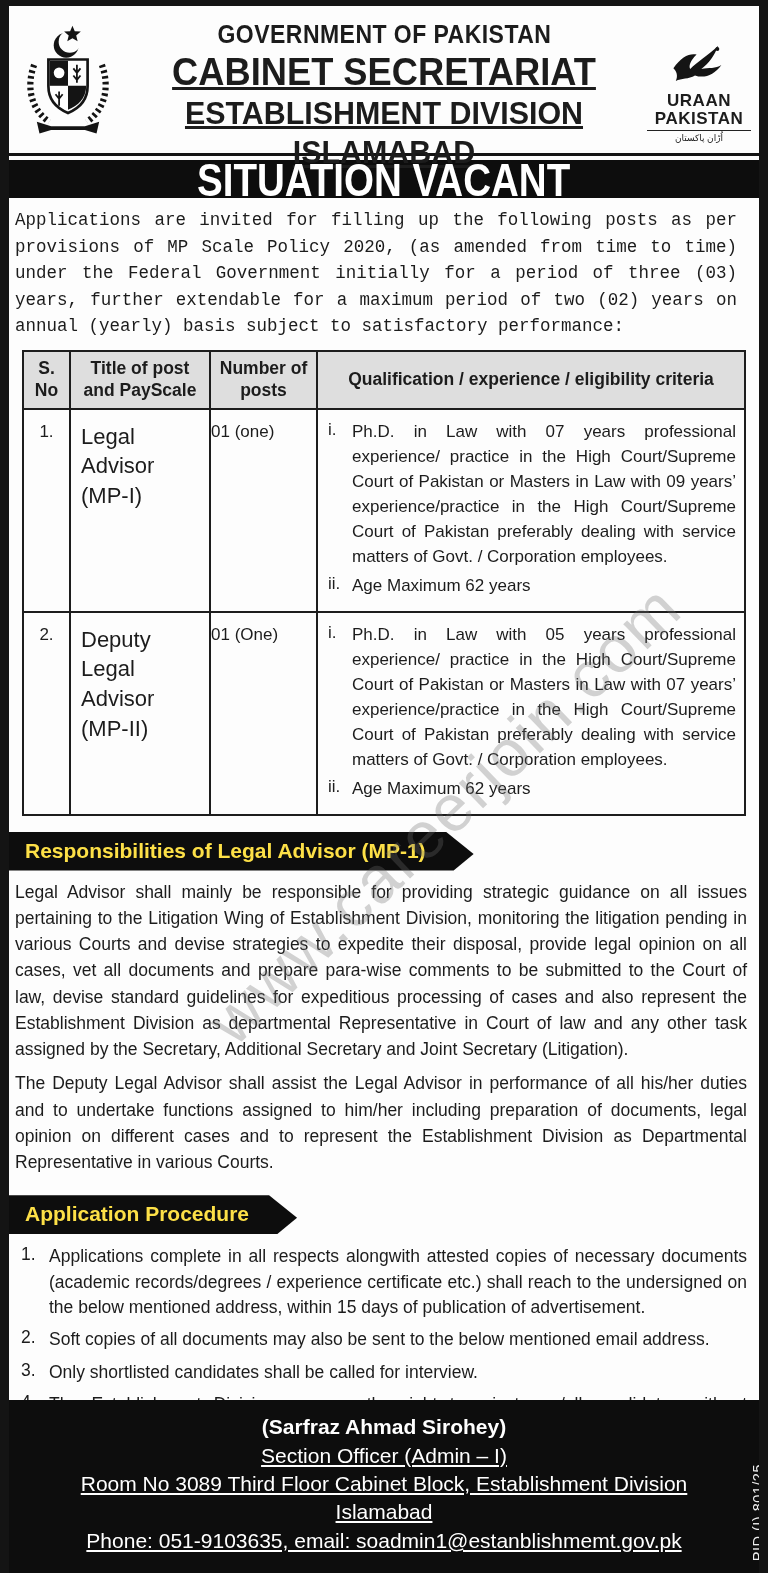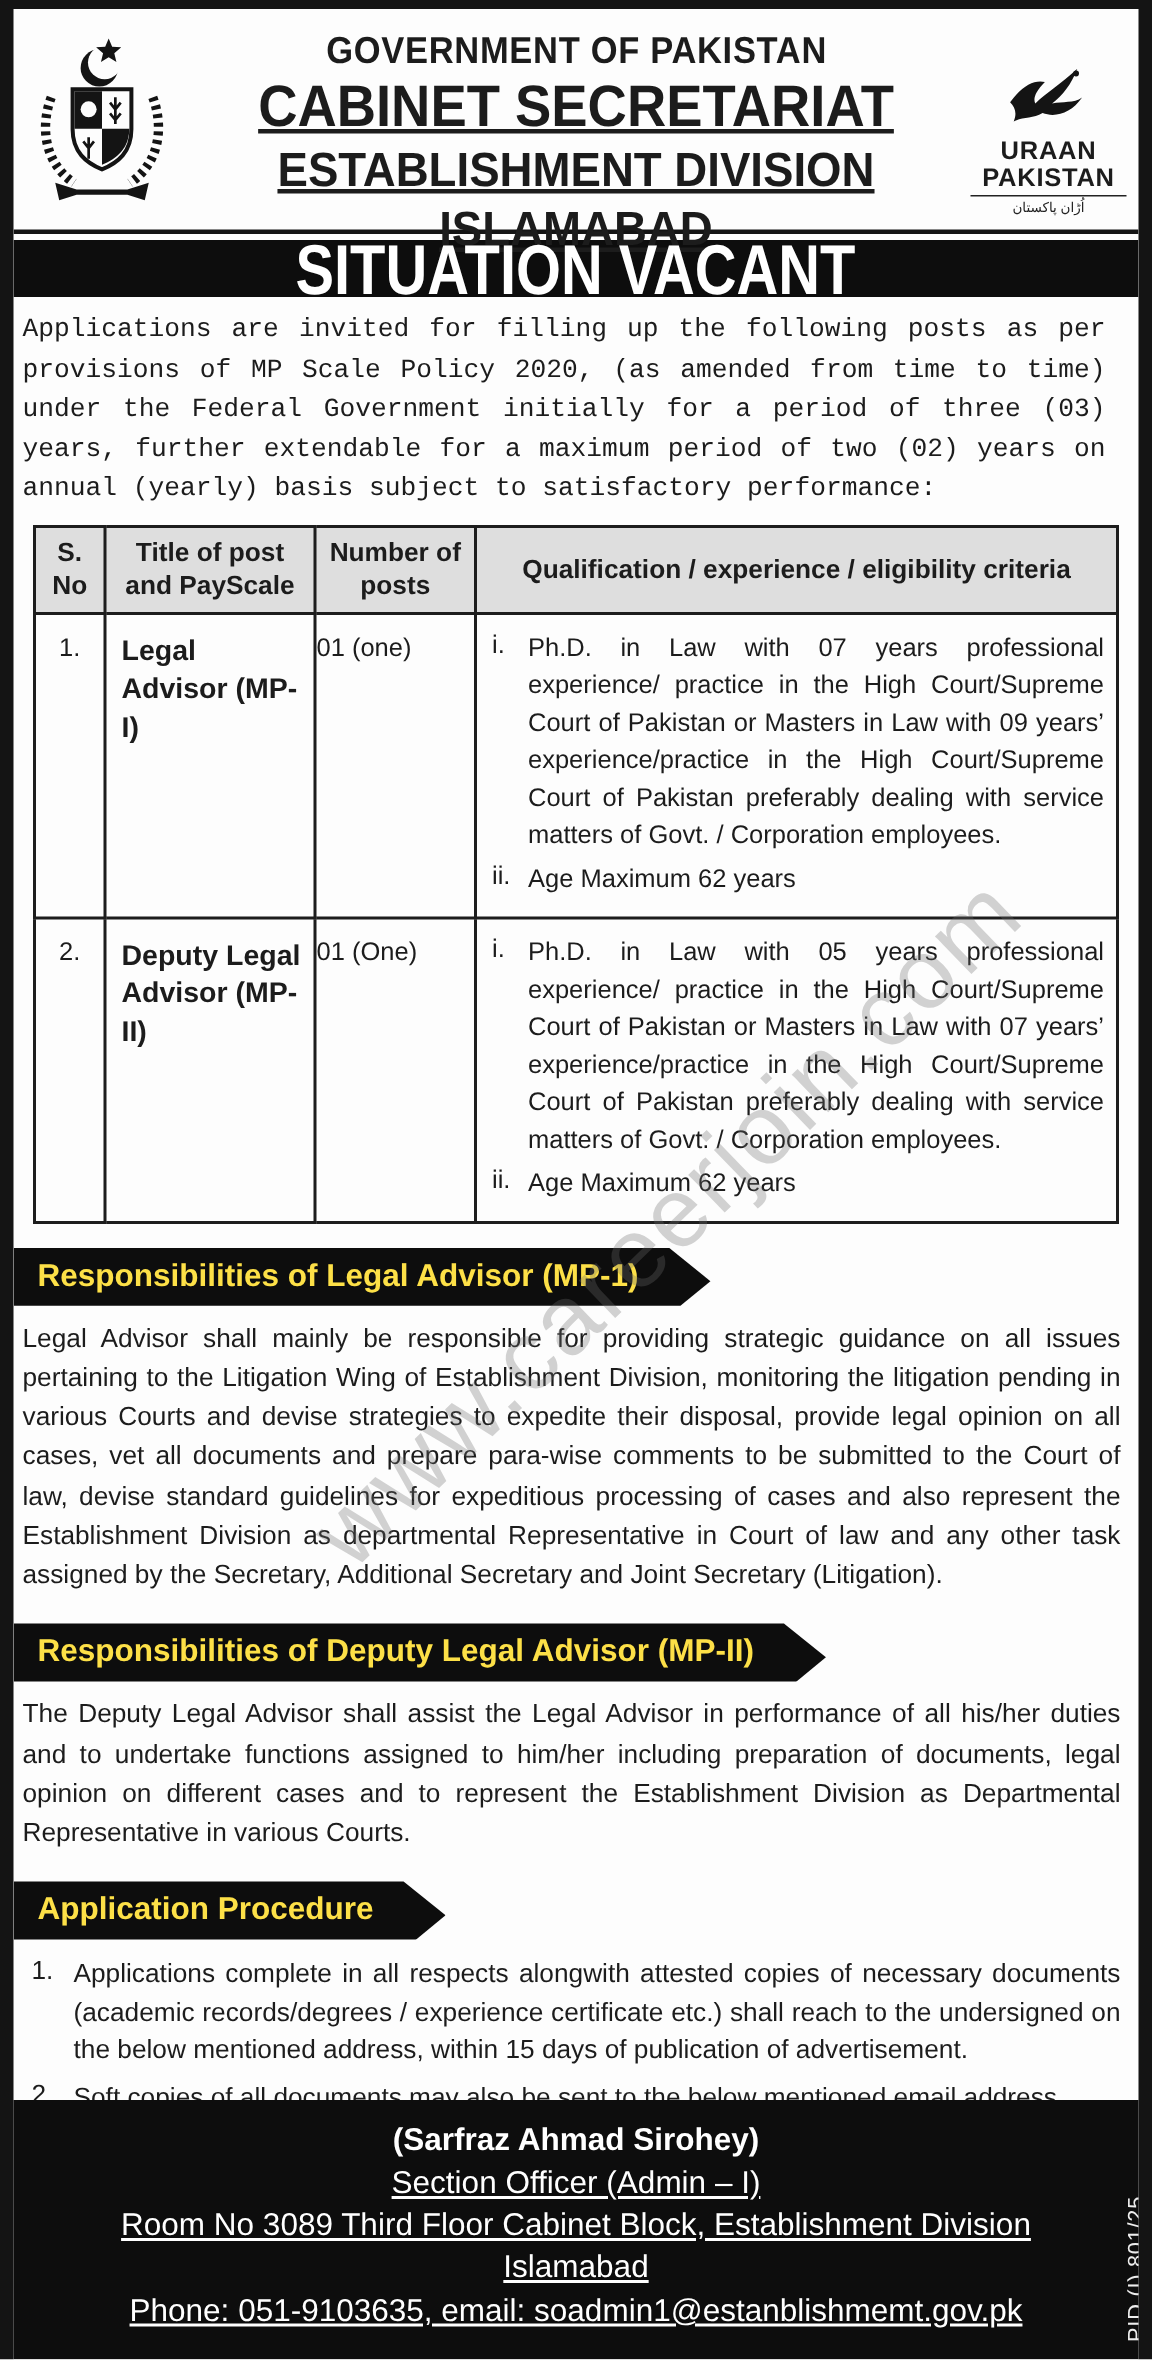--- a/index.html
+++ b/index.html
@@ -26,21 +26,21 @@
   .band { margin:4px 0; background:#0d0d0d; height:38px; display:flex; align-items:center; justify-content:center; }
   .band span { color:#fff; font-weight:800; font-size:47px; letter-spacing:0px; display:inline-block; transform:scaleX(.82); white-space:nowrap; }
   
   .intro { margin:9px 22px 10px 6px; font-size:17.5px; line-height:1.52; text-align:justify;font-family:Liberation Mono, monospace; }
   
   table.posts { border-collapse:collapse; margin:3px 12px 0 13px; width:722px; table-layout:fixed; }
   table.posts th, table.posts td { border:2.5px solid #1d1d1d; vertical-align:top; }
   table.posts th { background:#dedede; font-size:17.5px; font-weight:700; text-align:center; vertical-align:middle; padding:6px 2px; line-height:1.25; }
   .col-sno { width:47px; } .col-title { width:140px; } .col-num { width:107px; } .col-qual { width:428px; }
   td.sno  { text-align:center; font-size:17px; padding-top:12px; }
-  td.title{ font-size:19px; font-weight:700; padding:12px 6px 6px 10px; line-height:1.35; }
+  td.title{ font-size:22px; font-weight:400; padding:12px 6px 6px 10px; line-height:1.35; }
   td.num  { text-align:left; font-size:17px; padding-top:12px; }
   td.qual { padding:10px 8px 8px 6px; }
   .qitem { display:flex; margin-bottom:4px; }
   .qnum  { flex:0 0 28px; font-size:17px; text-align:left; padding-left:4px; }
   .qtext { flex:1; font-size:17px; line-height:1.47; text-align:justify; }
   
   .sec-banner { margin-top:16px; background:#0d0d0d; color:#fde047; font-weight:700; font-size:21px;
     display:inline-block; padding:7px 48px 8px 16px; white-space:nowrap;
     clip-path:polygon(0 0, calc(100% - 28px) 0, 100% 58%, calc(100% - 20px) 100%, 0 100%); }
   .sec-body { margin:8px 12px 4px 6px; font-size:17.5px; line-height:1.5; text-align:justify; }
@@ -160,21 +160,20 @@
           </div>
         </td>
       </tr>
     </tbody>
   </table>
 
   
   <div class="sec-banner">Responsibilities of Legal Advisor (MP-1)</div>
   <p class="sec-body">Legal Advisor shall mainly be responsible for providing strategic guidance on all issues pertaining to the Litigation Wing of Establishment Division, monitoring the litigation pending in various Courts and devise strategies to expedite their disposal, provide legal opinion on all cases, vet all documents and prepare para-wise comments to be submitted to the Court of law, devise standard guidelines for expeditious processing of cases and also represent the Establishment Division as departmental Representative in Court of law and any other task assigned by the Secretary, Additional Secretary and Joint Secretary (Litigation).</p>
 
-  <div class="sec-banner">Responsibilities of Deputy Legal Advisor (MP-II)</div>
   <p class="sec-body">The Deputy Legal Advisor shall assist the Legal Advisor in performance of all his/her duties and to undertake functions assigned to him/her including preparation of documents, legal opinion on different cases and to represent the Establishment Division as Departmental Representative in various Courts.</p>
 
   
   <div class="sec-banner">Application Procedure</div>
   <div class="proc-list">
     <div class="pitem">
       <span class="pnum">1.</span>
       <span class="ptext">Applications complete in all respects alongwith attested copies of necessary documents (academic records/degrees / experience certificate etc.) shall reach to the undersigned on the below mentioned address, within 15 days of publication of advertisement.</span>
     </div>
     <div class="pitem">

